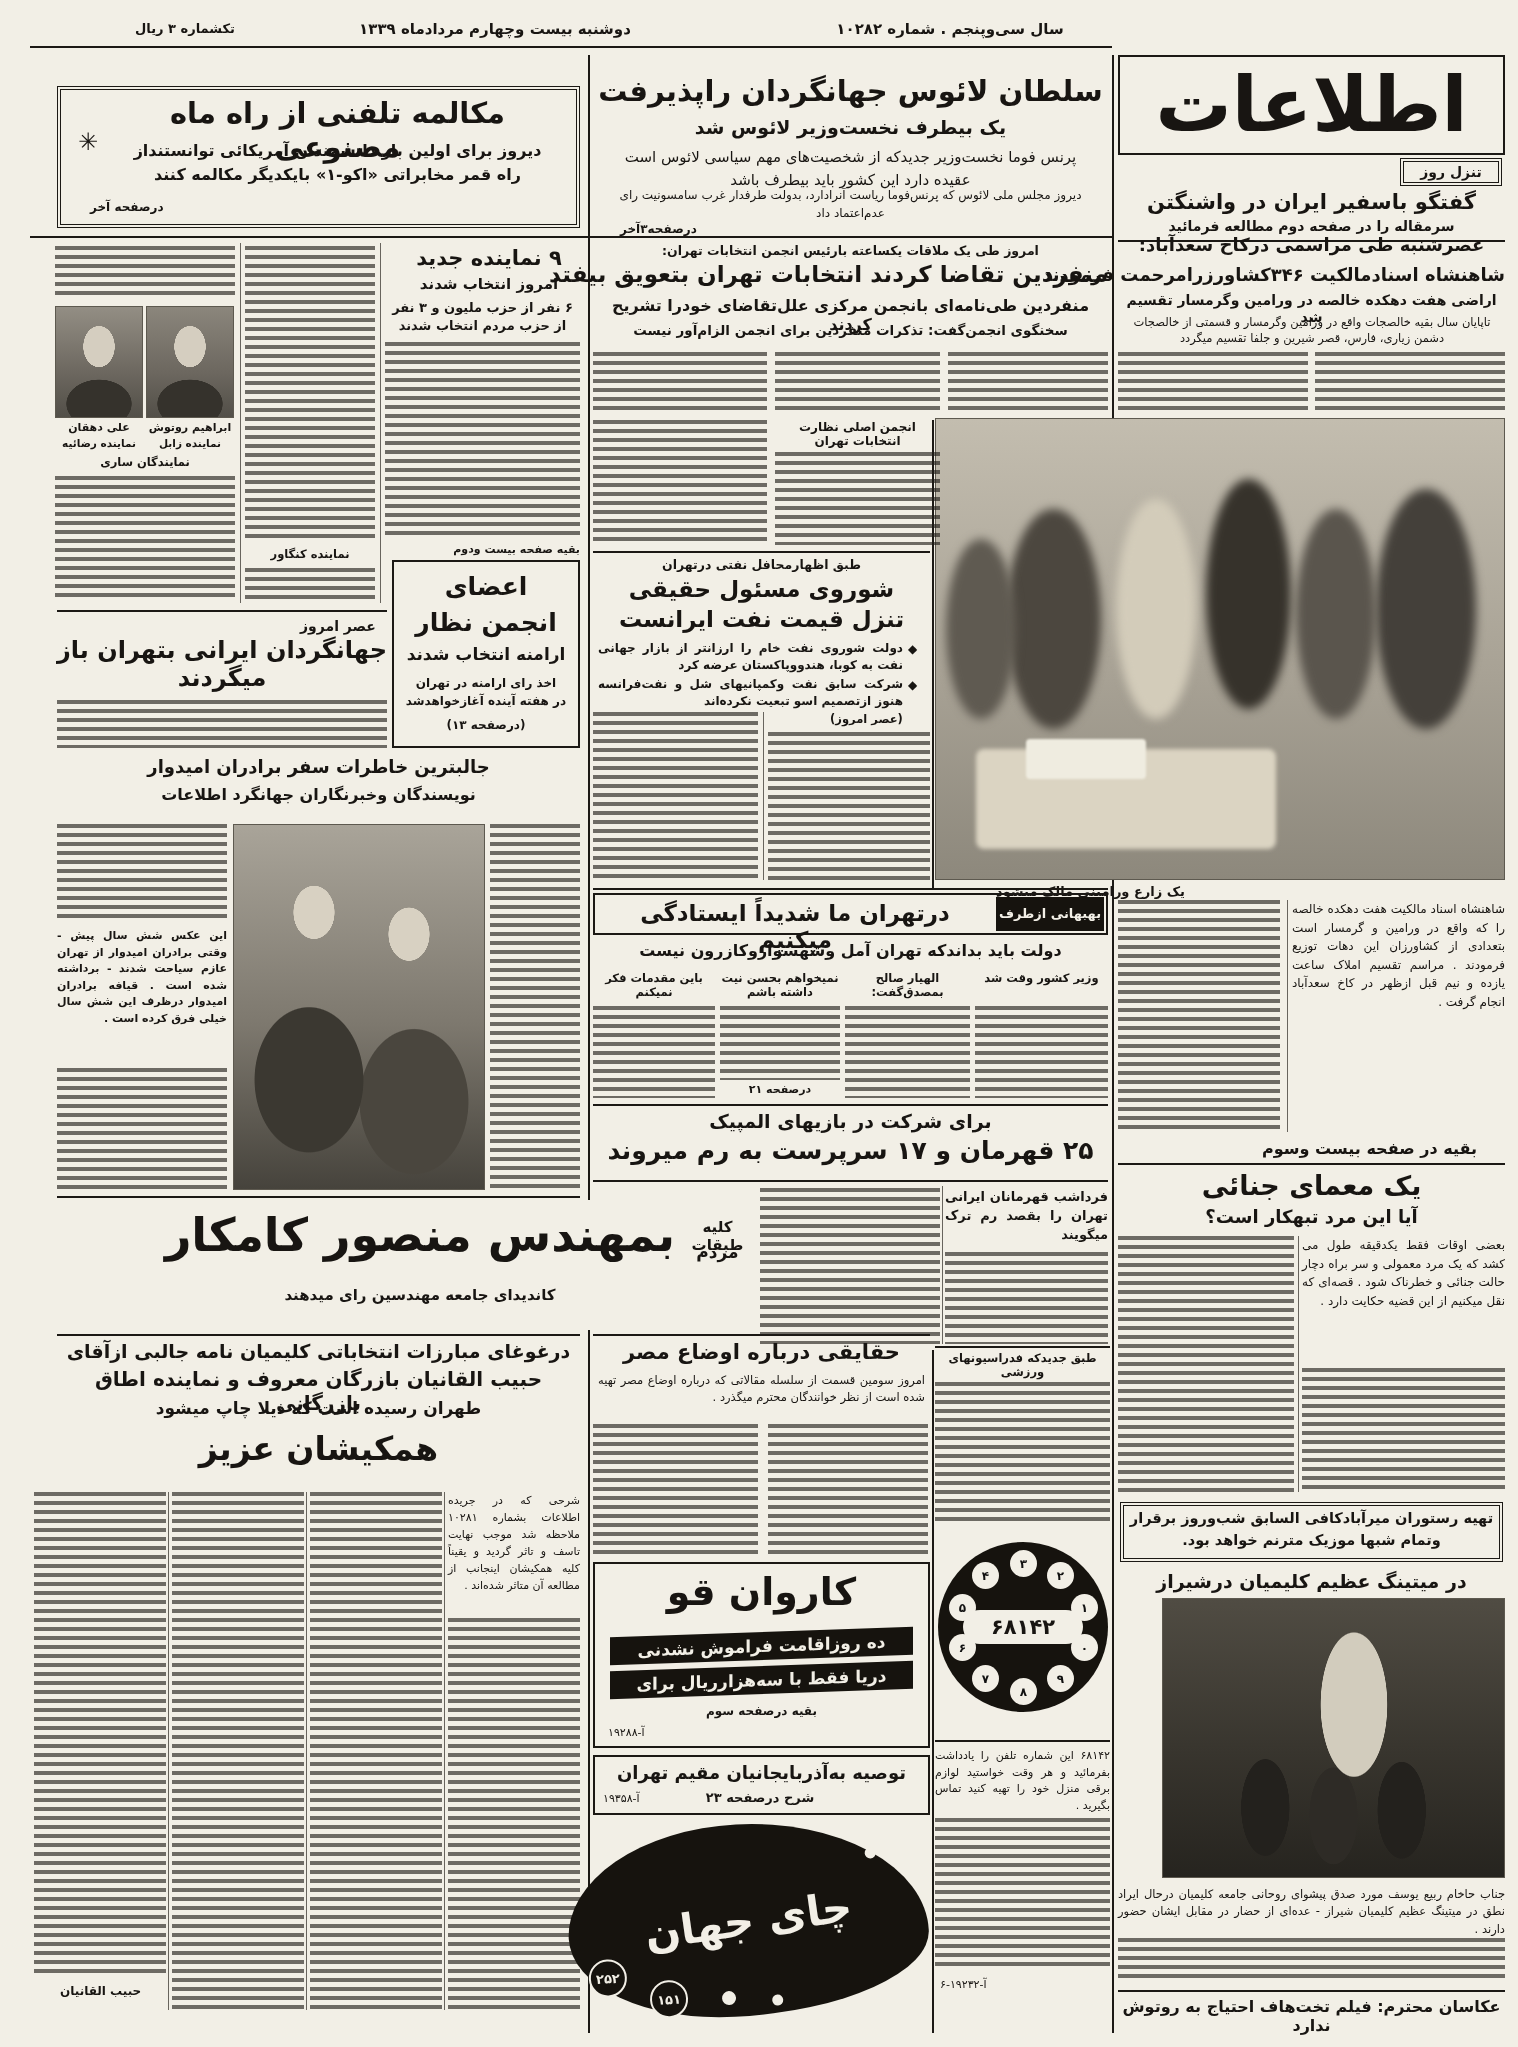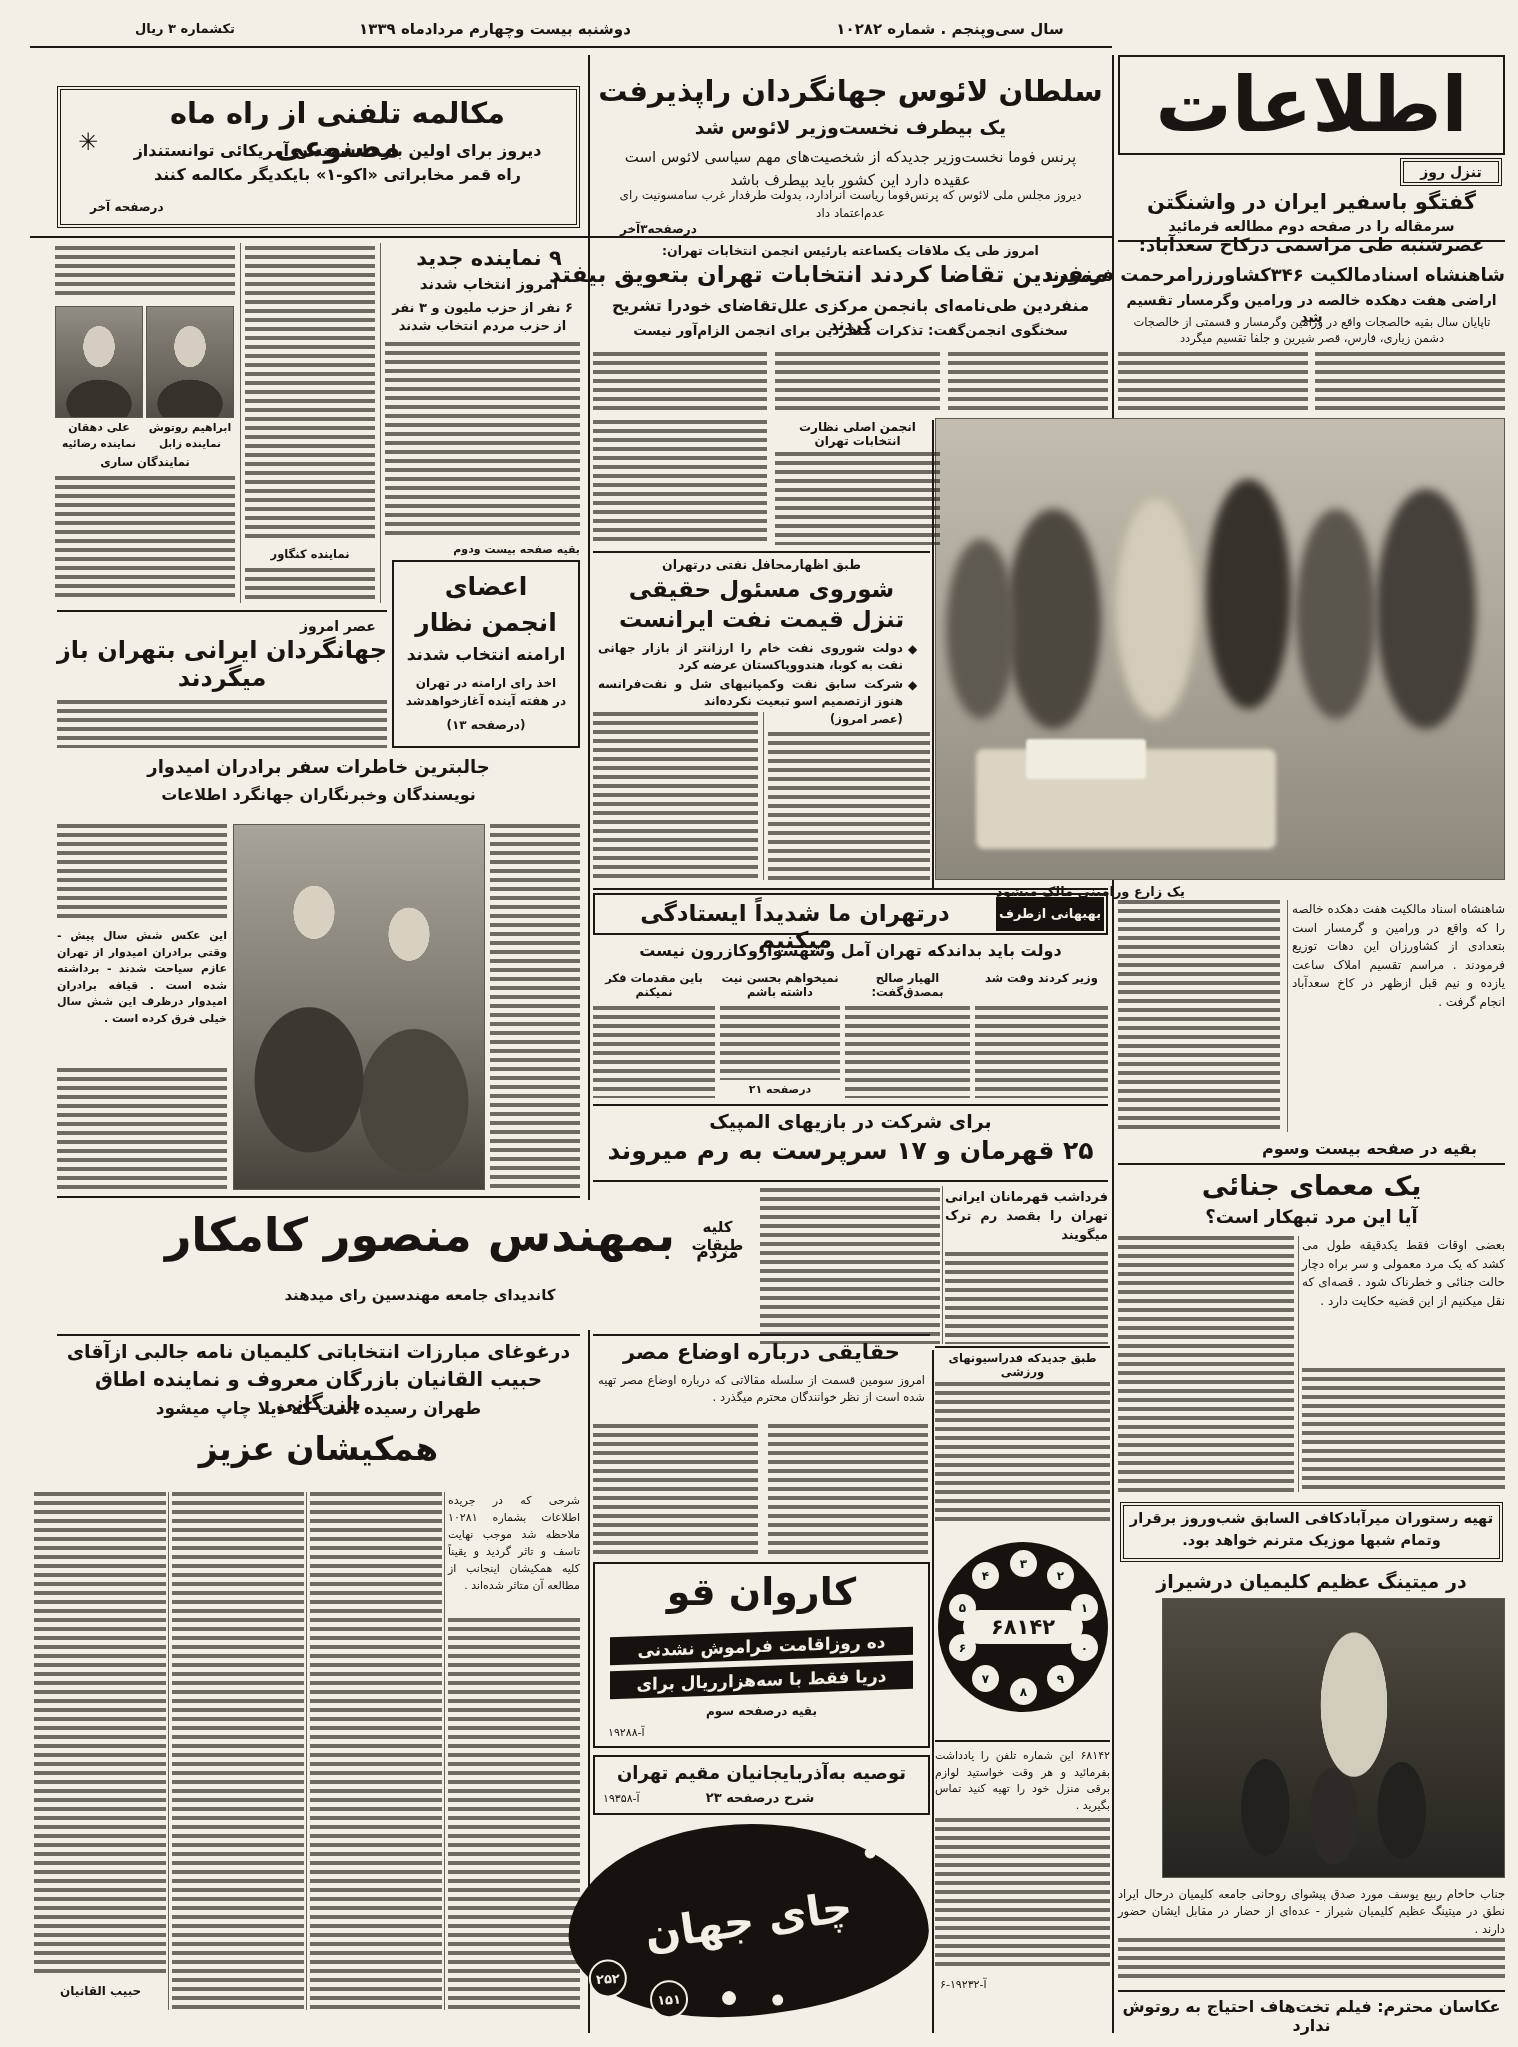--- a/index.html
+++ b/index.html
@@ -166,21 +166,21 @@
   <div class="sim" style="left:57px;top:824px;width:170px;height:96px"></div>
   <div class="t b j" style="left:57px;top:928px;width:170px;font-size:11px;line-height:1.5">این عکس شش سال پیش - وقتی برادران امیدوار از تهران عازم سیاحت شدند - برداشته شده است . قیافه برادران امیدوار درظرف این شش سال خیلی فرق کرده است .</div>
   <div class="sim" style="left:57px;top:1068px;width:170px;height:122px"></div>
   <div class="hr" style="left:57px;top:1196px;width:523px"></div>
 
   <div class="hr" style="left:593px;top:888px;width:515px"></div>
   <div class="abs box" style="left:593px;top:893px;width:515px;height:42px"></div>
   <div class="abs rev b c" style="left:996px;top:897px;width:108px;height:34px;font-size:13px;line-height:34px">بهبهانی ازطرف</div>
   <div class="h" style="left:600px;top:900px;width:390px;font-size:23px">درتهران ما شدیداً ایستادگی میکنیم</div>
   <div class="h" style="left:593px;top:942px;width:515px;font-size:16px">دولت باید بداندکه تهران آمل وشهسواروکازرون نیست</div>
-  <div class="h" style="left:975px;top:972px;width:133px;font-size:11.5px">وزیر کردند وقت شد</div>
+  <div class="h" style="left:975px;top:972px;width:133px;font-size:11.5px">وزیر کشور وقت شد</div>
   <div class="sim" style="left:975px;top:1006px;width:133px;height:92px"></div>
   <div class="h" style="left:845px;top:972px;width:125px;font-size:11.5px">الهیار صالح بمصدق‌گفت:</div>
   <div class="sim" style="left:845px;top:1006px;width:125px;height:92px"></div>
   <div class="h" style="left:720px;top:972px;width:120px;font-size:11.5px">نمیخواهم بحسن نیت داشته باشم</div>
   <div class="sim" style="left:720px;top:1006px;width:120px;height:74px"></div>
   <div class="h" style="left:720px;top:1084px;width:120px;font-size:11px">درصفحه ۲۱</div>
   <div class="h" style="left:593px;top:972px;width:122px;font-size:11.5px">باین مقدمات فکر نمیکنم</div>
   <div class="sim" style="left:593px;top:1006px;width:122px;height:92px"></div>
 
   <div class="hr" style="left:593px;top:1104px;width:515px"></div>

